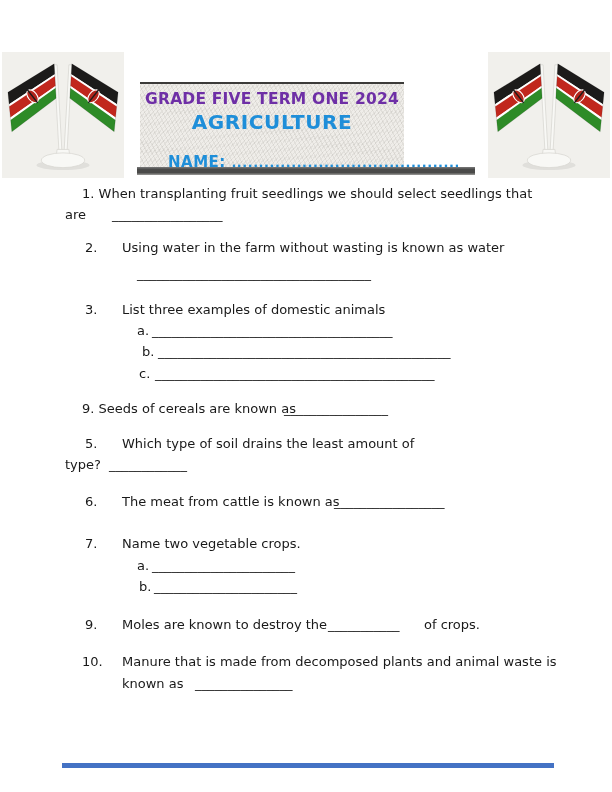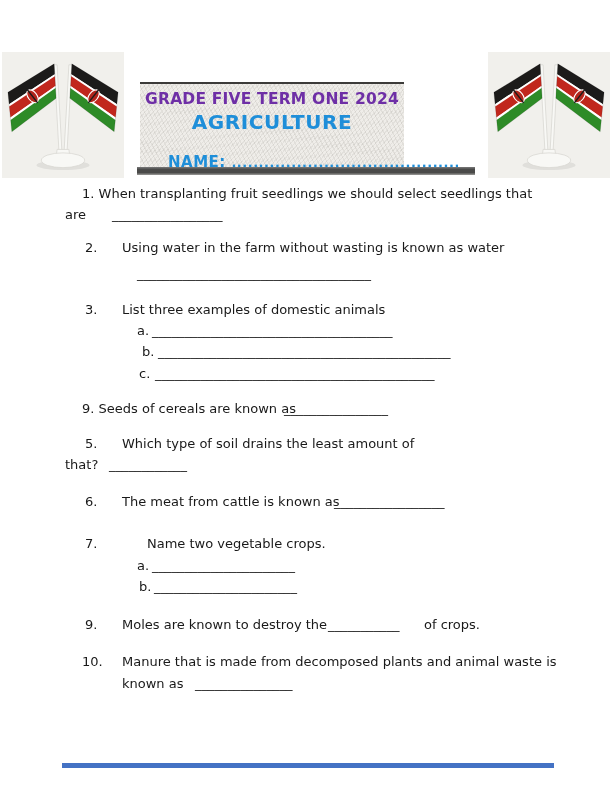--- a/index.html
+++ b/index.html
@@ -136,31 +136,31 @@
         <span class="run" style="left: 127px; top: 366px;">c.</span>
         <span class="run" style="left: 143px; top: 366px;">___________________________________________</span>
       </div>
       <div>
         <span class="run" style="left: 70px; top: 401px;">9. Seeds of cereals are known as</span>
         <span class="run" style="left: 272px; top: 401px;">________________</span>
       </div>
       <div>
         <span class="run" style="left: 73px; top: 436px;">5.</span>
         <span class="run" style="left: 110px; top: 436px;">Which type of soil drains the least amount of</span>
-        <span class="run" style="left: 53px; top: 457px;">that?</span>
+        <span class="run" style="left: 53px; top: 457px;">type?</span>
         <span class="run" style="left: 97px; top: 457px;">____________</span>
       </div>
       <div>
         <span class="run" style="left: 73px; top: 494px;">6.</span>
         <span class="run" style="left: 110px; top: 494px;">The meat from cattle is known as</span>
         <span class="run" style="left: 322px; top: 494px;">_________________</span>
       </div>
       <div>
         <span class="run" style="left: 73px; top: 536px;">7.</span>
-        <span class="run" style="left: 110px; top: 536px; margin-left: 25px;">Name two vegetable crops.</span>
+        <span class="run" style="left: 110px; top: 536px;">Name two vegetable crops.</span>
         <span class="run" style="left: 125px; top: 558px;">a.</span>
         <span class="run" style="left: 140px; top: 558px;">______________________</span>
         <span class="run" style="left: 127px; top: 579px;">b.</span>
         <span class="run" style="left: 142px; top: 579px;">______________________</span>
       </div>
       <div>
         <span class="run" style="left: 73px; top: 617px;">9.</span>
         <span class="run" style="left: 110px; top: 617px;">Moles are known to destroy the</span>
         <span class="run" style="left: 316px; top: 617px;">___________</span>
         <span class="run" style="left: 412px; top: 617px;">of crops.</span>

